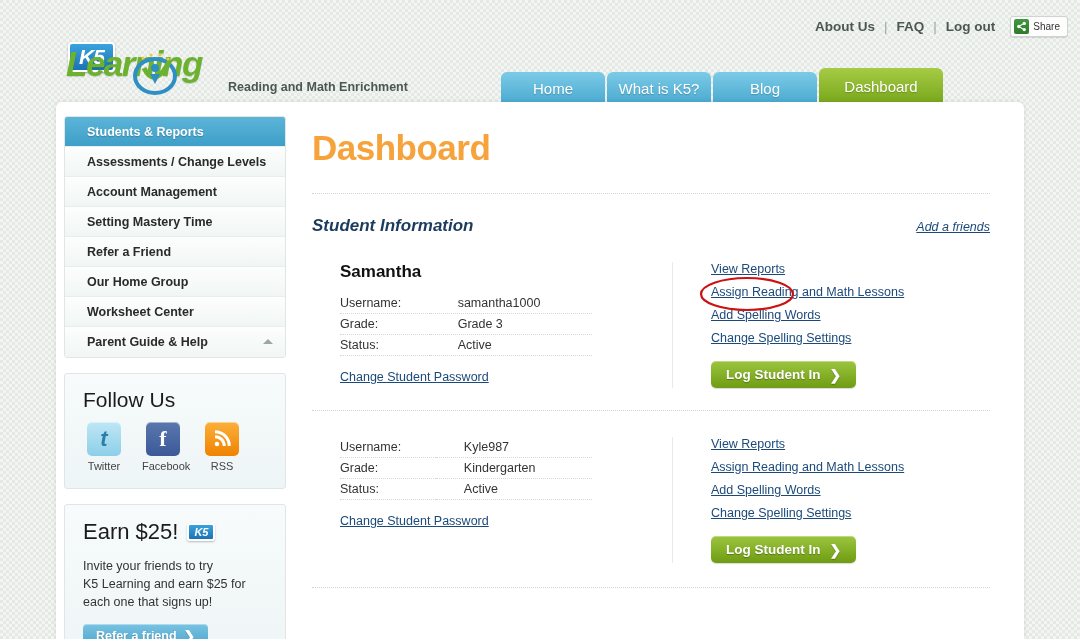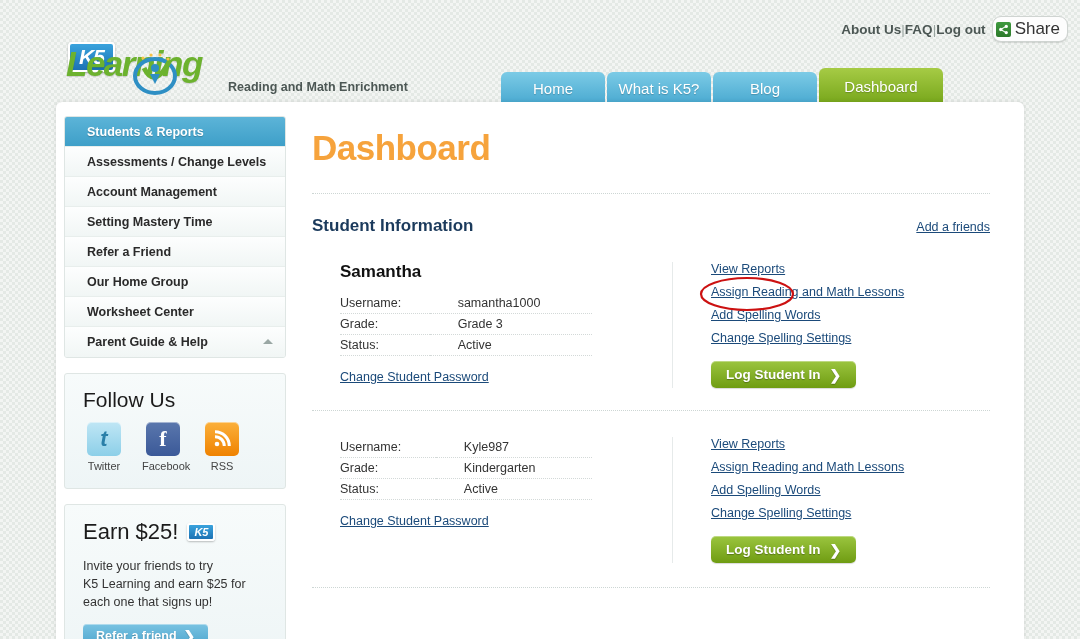--- a/index.html
+++ b/index.html
@@ -13,31 +13,31 @@
       linear-gradient(45deg, rgba(255,255,255,.55) 25%, transparent 25%, transparent 75%, rgba(255,255,255,.55) 75%);
     background-size: 6px 6px;
     background-position: 0 0, 3px 3px;
     overflow: hidden;
     position: relative;
   }
 
   
   .topbar {
     position: absolute; top: 16px; right: 12px;
-    display: flex; align-items: center; 
+    display: flex; align-items: center; gap: 9px;
     font-size: 13.5px; font-weight: bold; color: #4c5754;
   }
   .topbar a { color: #4c5754; text-decoration: none; }
   .topbar .sep { color: #9aa5a1; font-weight: normal; }
   .share-btn {
     display: inline-flex; align-items: center; gap: 4px;
-    background: #fdfdfd; border: 1px solid #cfd4d1; border-radius: 9px;
+    background: #fdfdfd; border: 1px solid #cfd4d1; border-radius: 3px;
     padding: 2px 7px 2px 3px; margin-left: 6px;
     box-shadow: 0 1px 1px rgba(0,0,0,.12);
-    font-size: 17px; color: #333; font-weight: normal;
+    font-size: 10px; color: #333; font-weight: normal;
   }
   .share-ico {
     width: 15px; height: 15px; border-radius: 2px;
     background: linear-gradient(#3f9a3f, #2d7a2b);
     display: inline-flex; align-items: center; justify-content: center;
     color: #fff; font-size: 10px; line-height: 1;
   }
 
   
   .logo-wrap { position: absolute; left: 66px; top: 42px; display: flex; align-items: flex-end; }
@@ -151,20 +151,21 @@
   
   .content { position: absolute; left: 240px; top: 14px; right: 18px; }
   .page-title {
     font-size: 35px; font-weight: bold; color: #f6a33c;
     letter-spacing: -0.5px; margin: 12px 0 0 16px;
   }
   .divider { border-top: 1px dotted #cdd6d4; margin: 25px 16px 0 16px; }
   .section-head {
     display: flex; justify-content: space-between; align-items: baseline;
     margin: 22px 16px 0 16px;
+    font-style: italic;
   }
   .section-title { font-size: 17px; font-weight: bold; color: #1b3a5c; }
   .link { color: #1b4a7a; text-decoration: underline; font-size: 12.5px; }
 
   .student { display: flex; margin: 26px 16px 0 16px; position: relative; }
   .student .col-left { width: 360px; padding-left: 28px; }
   .student .col-right { flex: 1; padding-left: 38px; border-left: 1px solid #e6eaea; }
   .student-name { font-size: 17px; font-weight: bold; color: #111; margin-bottom: 11px; }
   table.info { border-collapse: collapse; width: 252px; font-size: 12.5px; color: #333; }
   table.info td { padding: 3px 0; border-bottom: 1px dotted #d3d9d8; }

